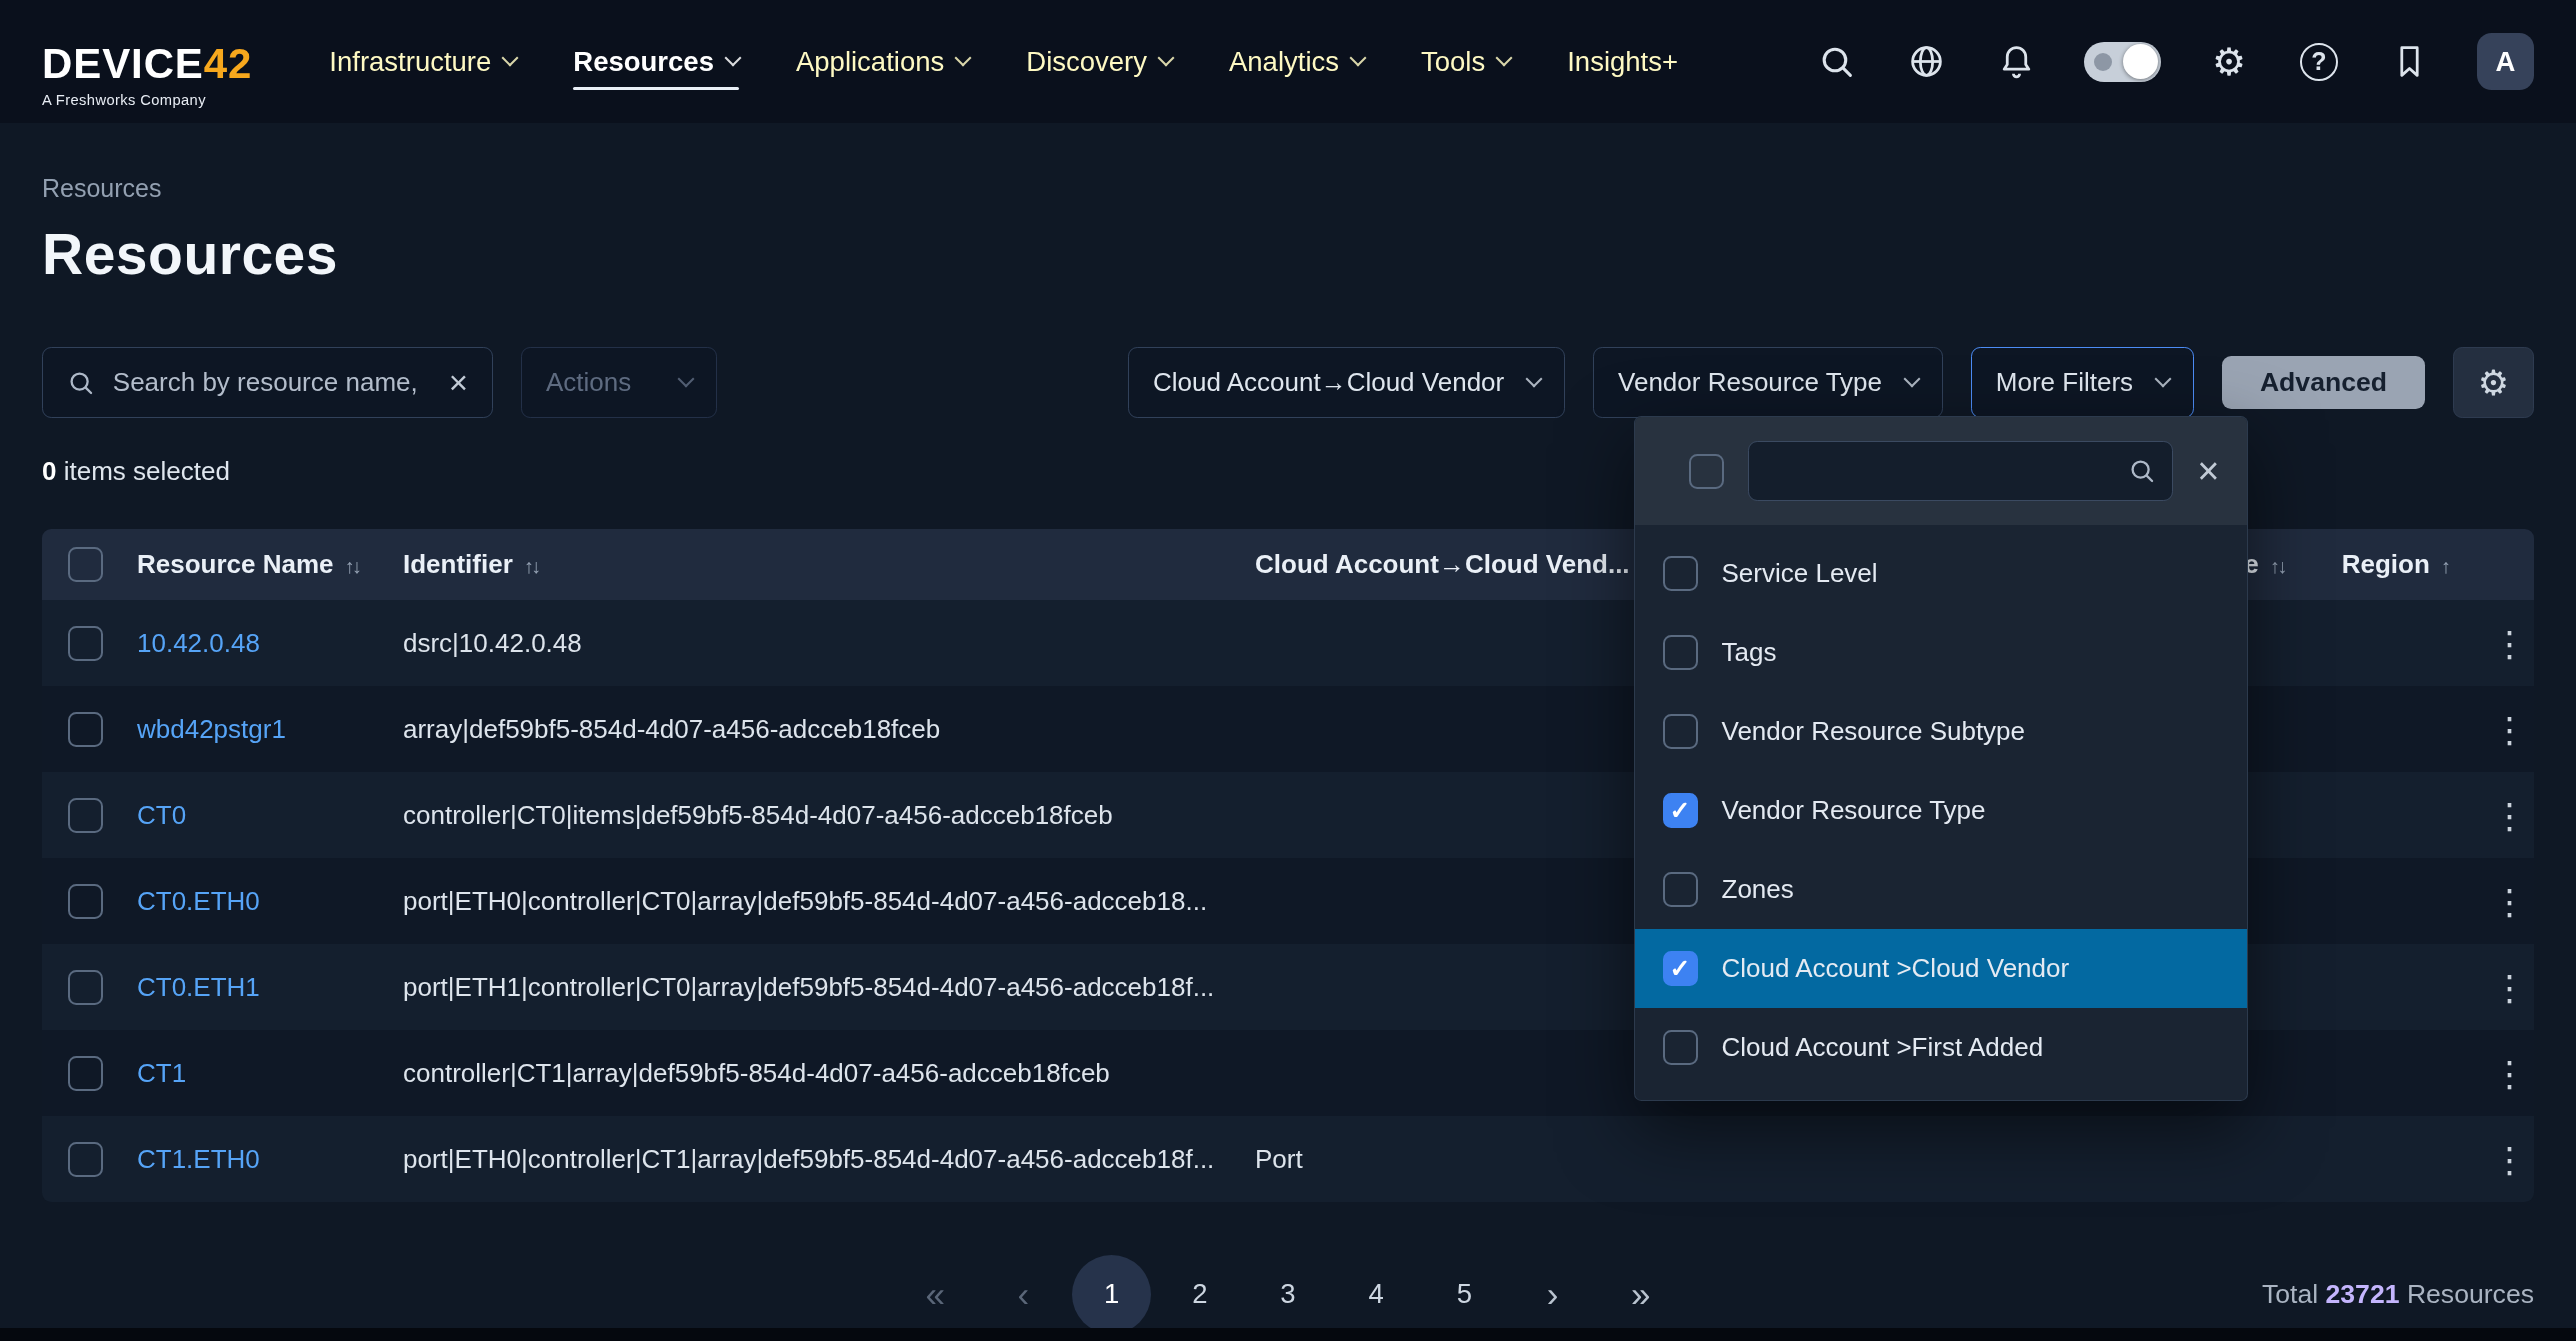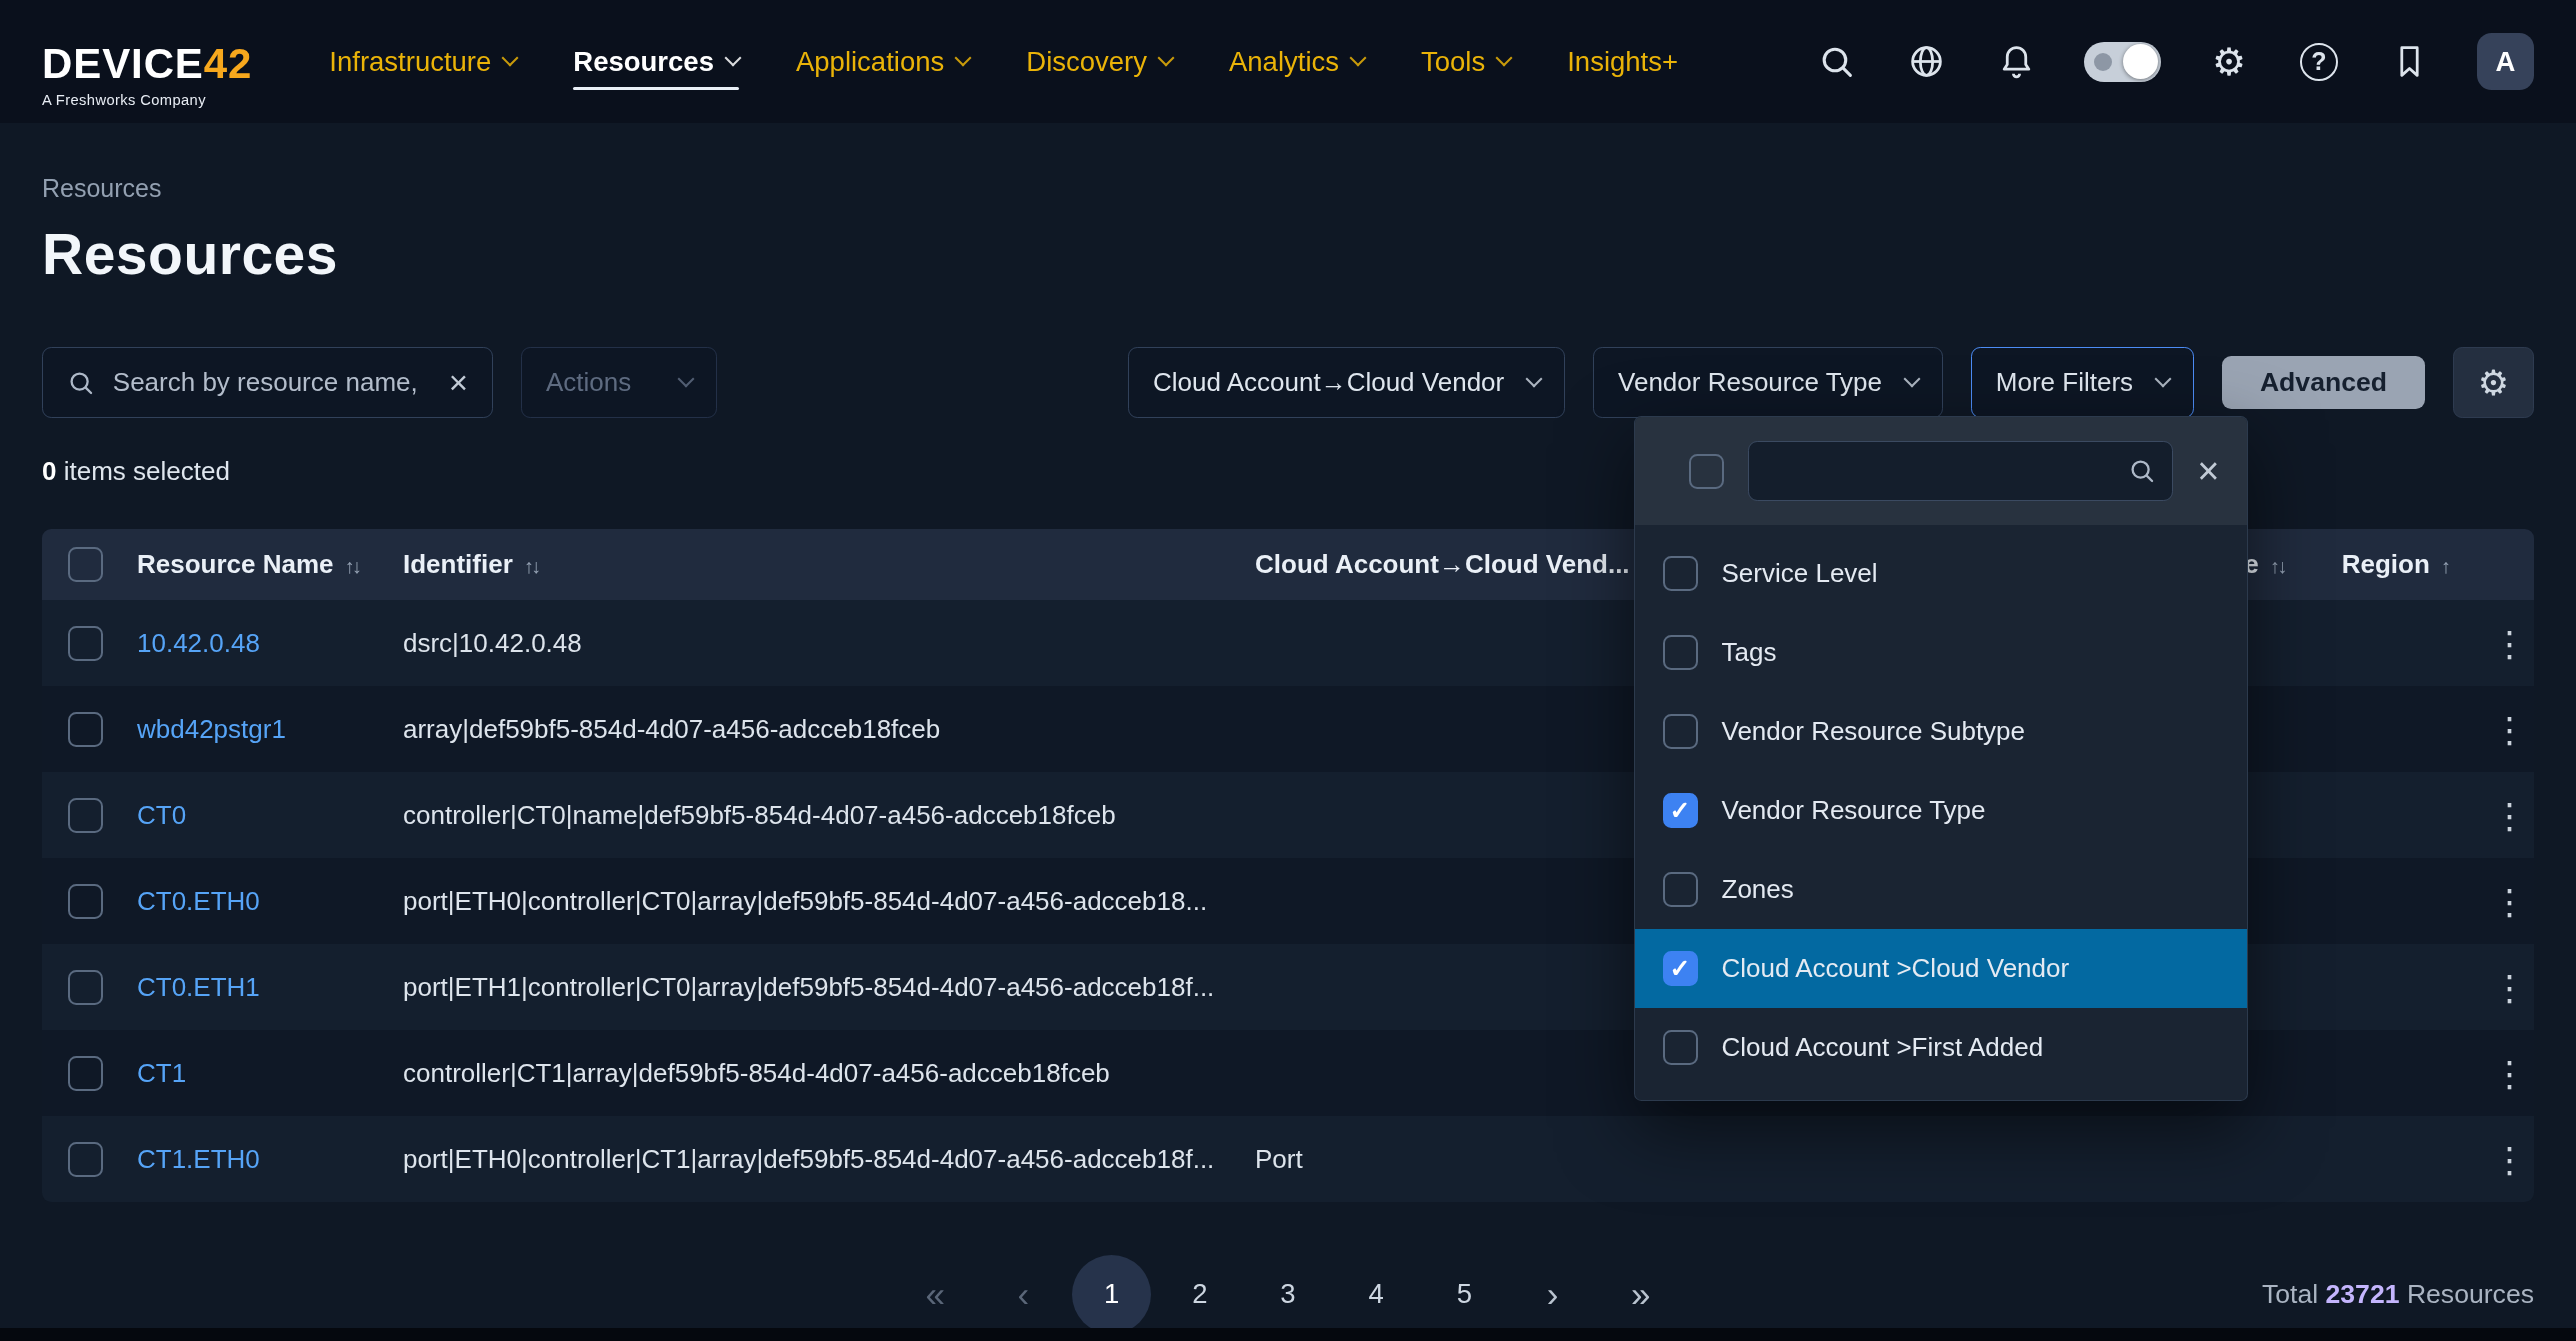--- a/index.html
+++ b/index.html
@@ -12,21 +12,21 @@
     position:relative;
   }
 
   
   .nav { height:123px; background:#0a101c; display:flex; align-items:center; padding:0 42px; }
   .logo { margin-right:77px; cursor:pointer; }
   .logo-line { font-size:42px; font-weight:800; letter-spacing:0.9px; color:#ffffff; line-height:1;margin-top:28px; }
   .logo-line .accent { color:#f7a81d; }
   .tagline { font-size:14.7px; color:#e8edf4; letter-spacing:0.4px; margin-top:6.4px; }
   .nav-items { display:flex; align-items:center; gap:57px; }
-  .nav-item { display:flex; align-items:center; gap:13px; font-size:27.5px; color:#eab308; cursor:pointer; position:relative; padding:18.3px 0; white-space:nowrap; }
+  .nav-item { display:flex; align-items:center; gap:13px; font-size:27.5px; color:#fef9c3; cursor:pointer; position:relative; padding:18.3px 0; white-space:nowrap; }
   .nav-item.active { color:#ffffff; font-weight:600; }
   .nav-item.active::after { content:""; position:absolute; left:0; right:0; bottom:5.5px; height:3.7px; background:#e9eff6; border-radius:1.8px; }
   .chev { width:12px; height:12px; border-right:2.7px solid currentColor; border-bottom:2.7px solid currentColor; transform:rotate(45deg); margin-top:-7.3px; opacity:.85; flex:none; }
   .nav-right { margin-left:auto; display:flex; align-items:center; gap:46px; }
   .icon-btn { width:44px; height:44px; display:flex; align-items:center; justify-content:center; color:#dde4ec; cursor:pointer; }
   .icon-btn svg { width:37px; height:37px; }
   .glyph { font-size:38px; line-height:1; color:#dde4ec; }
   .toggle { width:77px; height:40px; border-radius:20px; background:#c7cfd9; position:relative; cursor:pointer; flex:none; }
   .toggle .moon { position:absolute; left:10px; top:11px; width:18.3px; height:18.3px; border-radius:50%; background:#8d97a5; }
   .toggle .knob { position:absolute; right:2.7px; top:2.7px; width:35px; height:35px; border-radius:50%; background:#ffffff; box-shadow:0 0.9px 4.6px rgba(0,0,0,.45); }
@@ -255,21 +255,21 @@
       <span class="cell-id">array|def59bf5-854d-4d07-a456-adcceb18fceb</span>
       <span class="cell-cloud"></span>
       <span class="cell-type"></span>
       <span class="cell-region"></span>
       <span class="kebab">⋮</span>
     </div>
 
     <div class="trow">
       <span class="cb"></span>
       <a class="cell-name">CT0</a>
-      <span class="cell-id">controller|CT0|name|def59bf5-854d-4d07-a456-adcceb18fceb</span>
+      <span class="cell-id">controller|CT0|items|def59bf5-854d-4d07-a456-adcceb18fceb</span>
       <span class="cell-cloud"></span>
       <span class="cell-type"></span>
       <span class="cell-region"></span>
       <span class="kebab">⋮</span>
     </div>
 
     <div class="trow">
       <span class="cb"></span>
       <a class="cell-name">CT0.ETH0</a>
       <span class="cell-id">port|ETH0|controller|CT0|array|def59bf5-854d-4d07-a456-adcceb18...</span>

